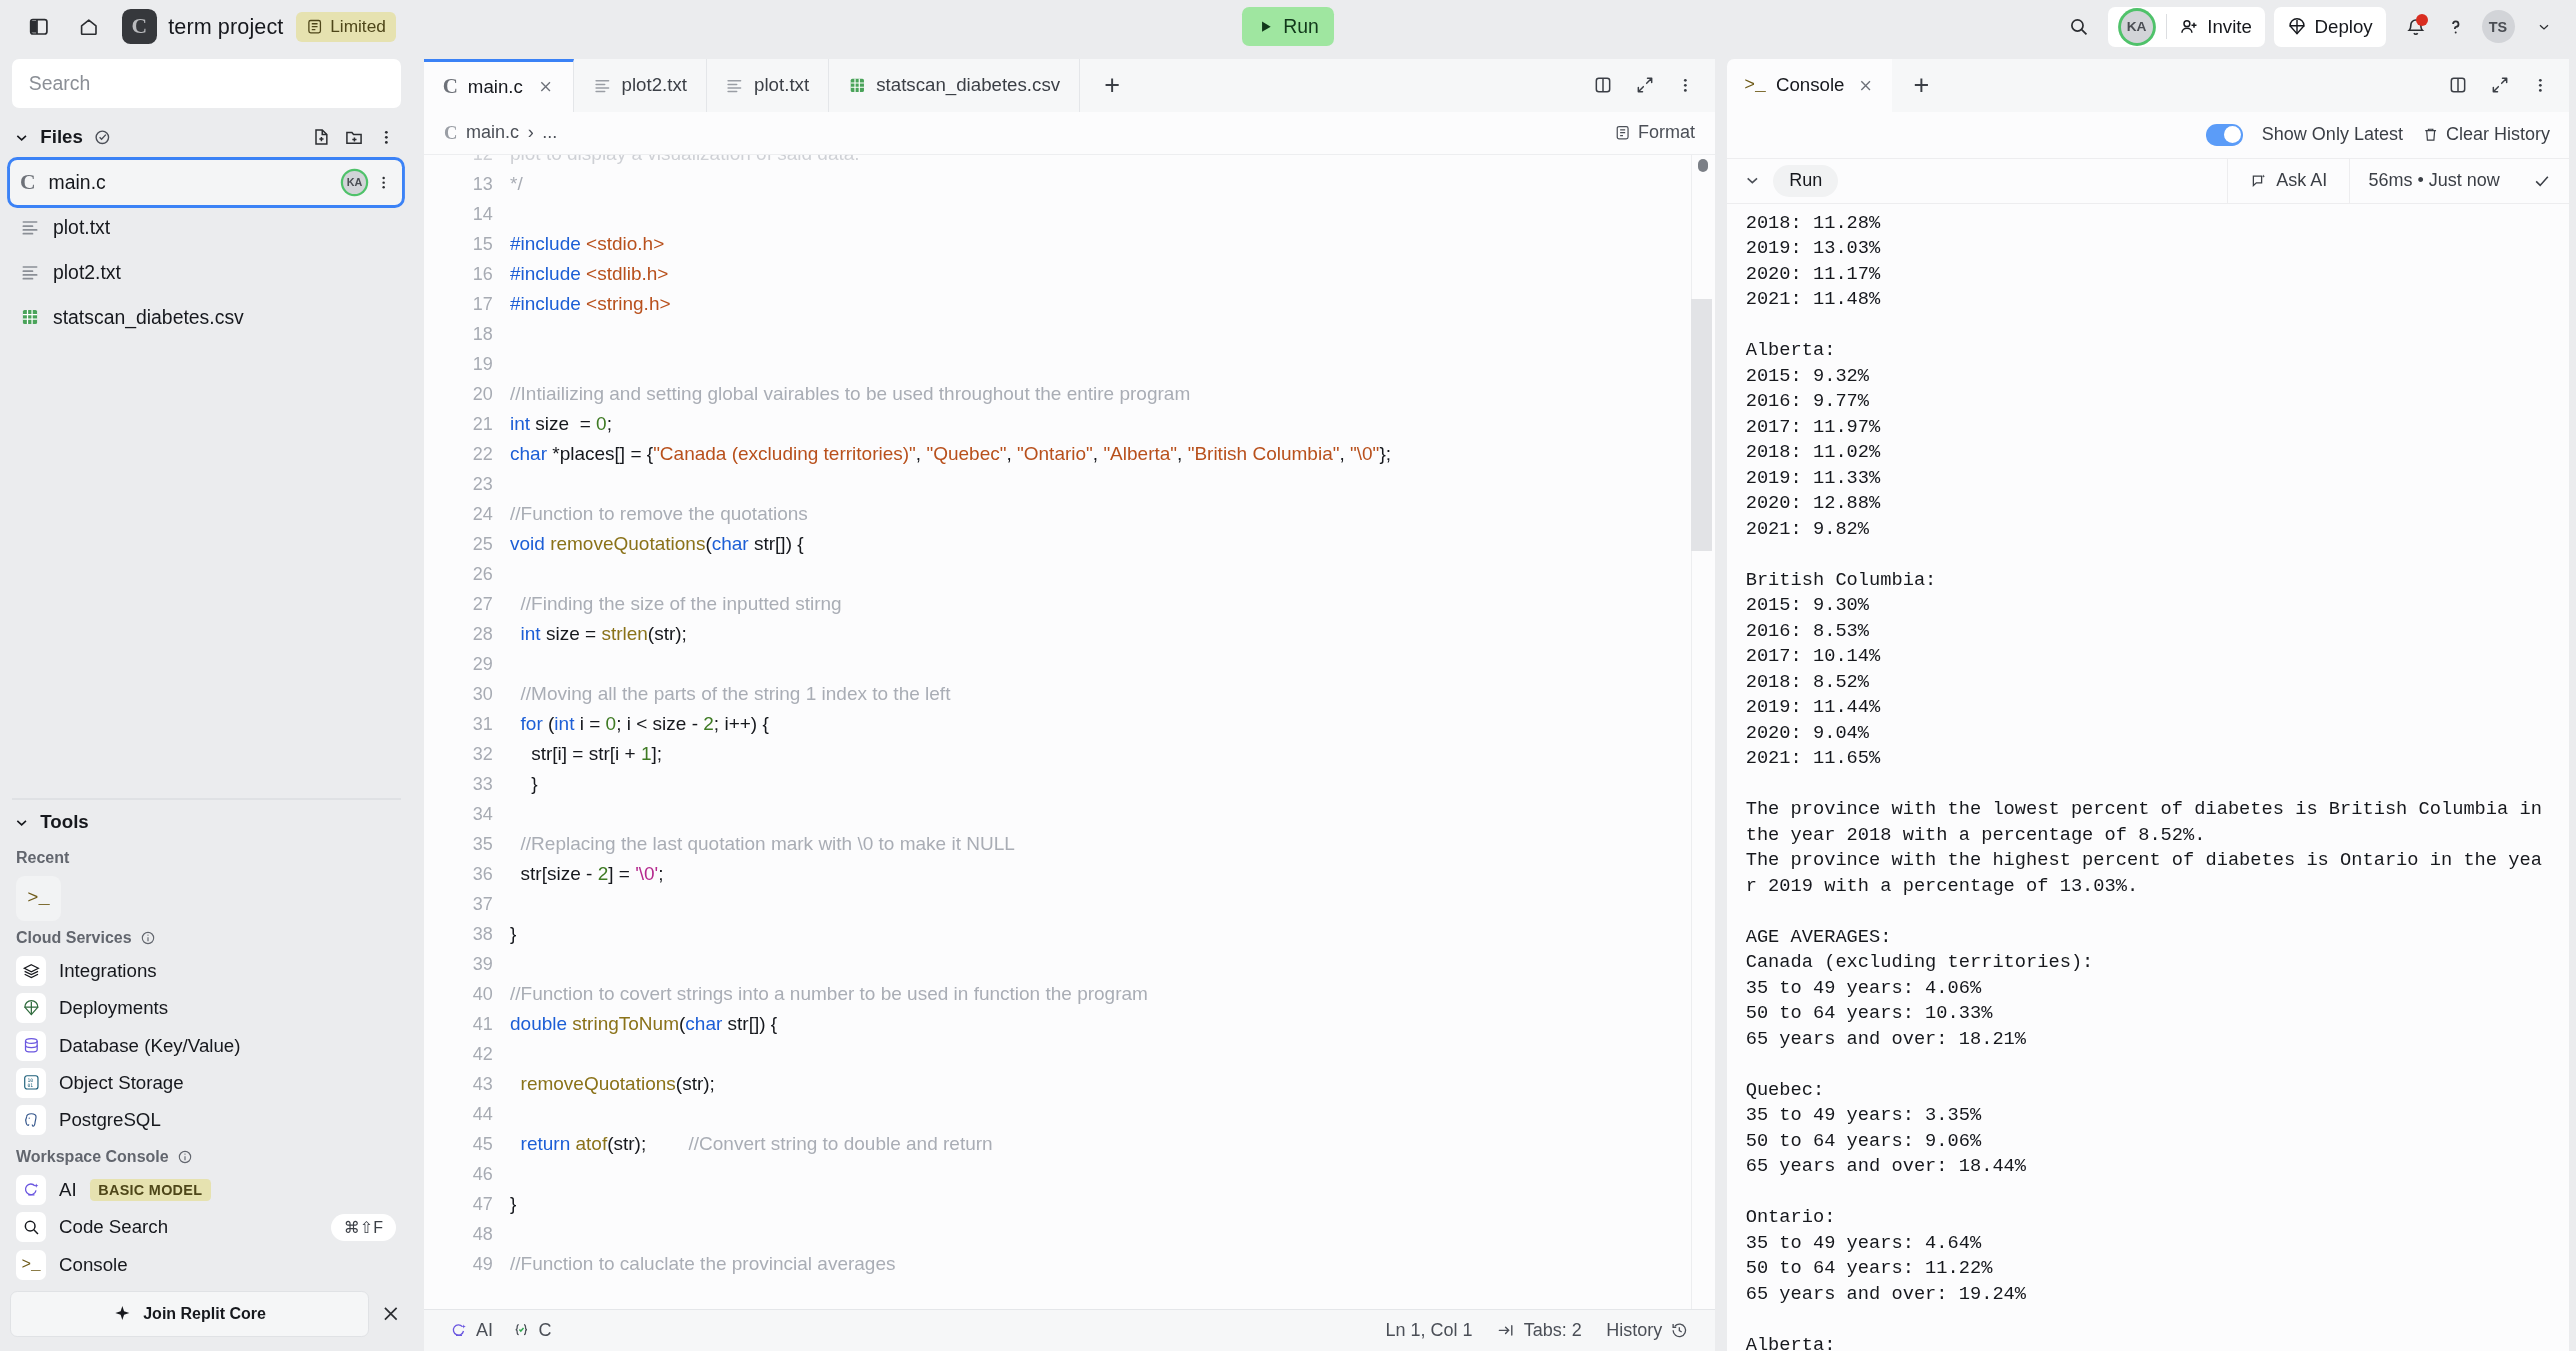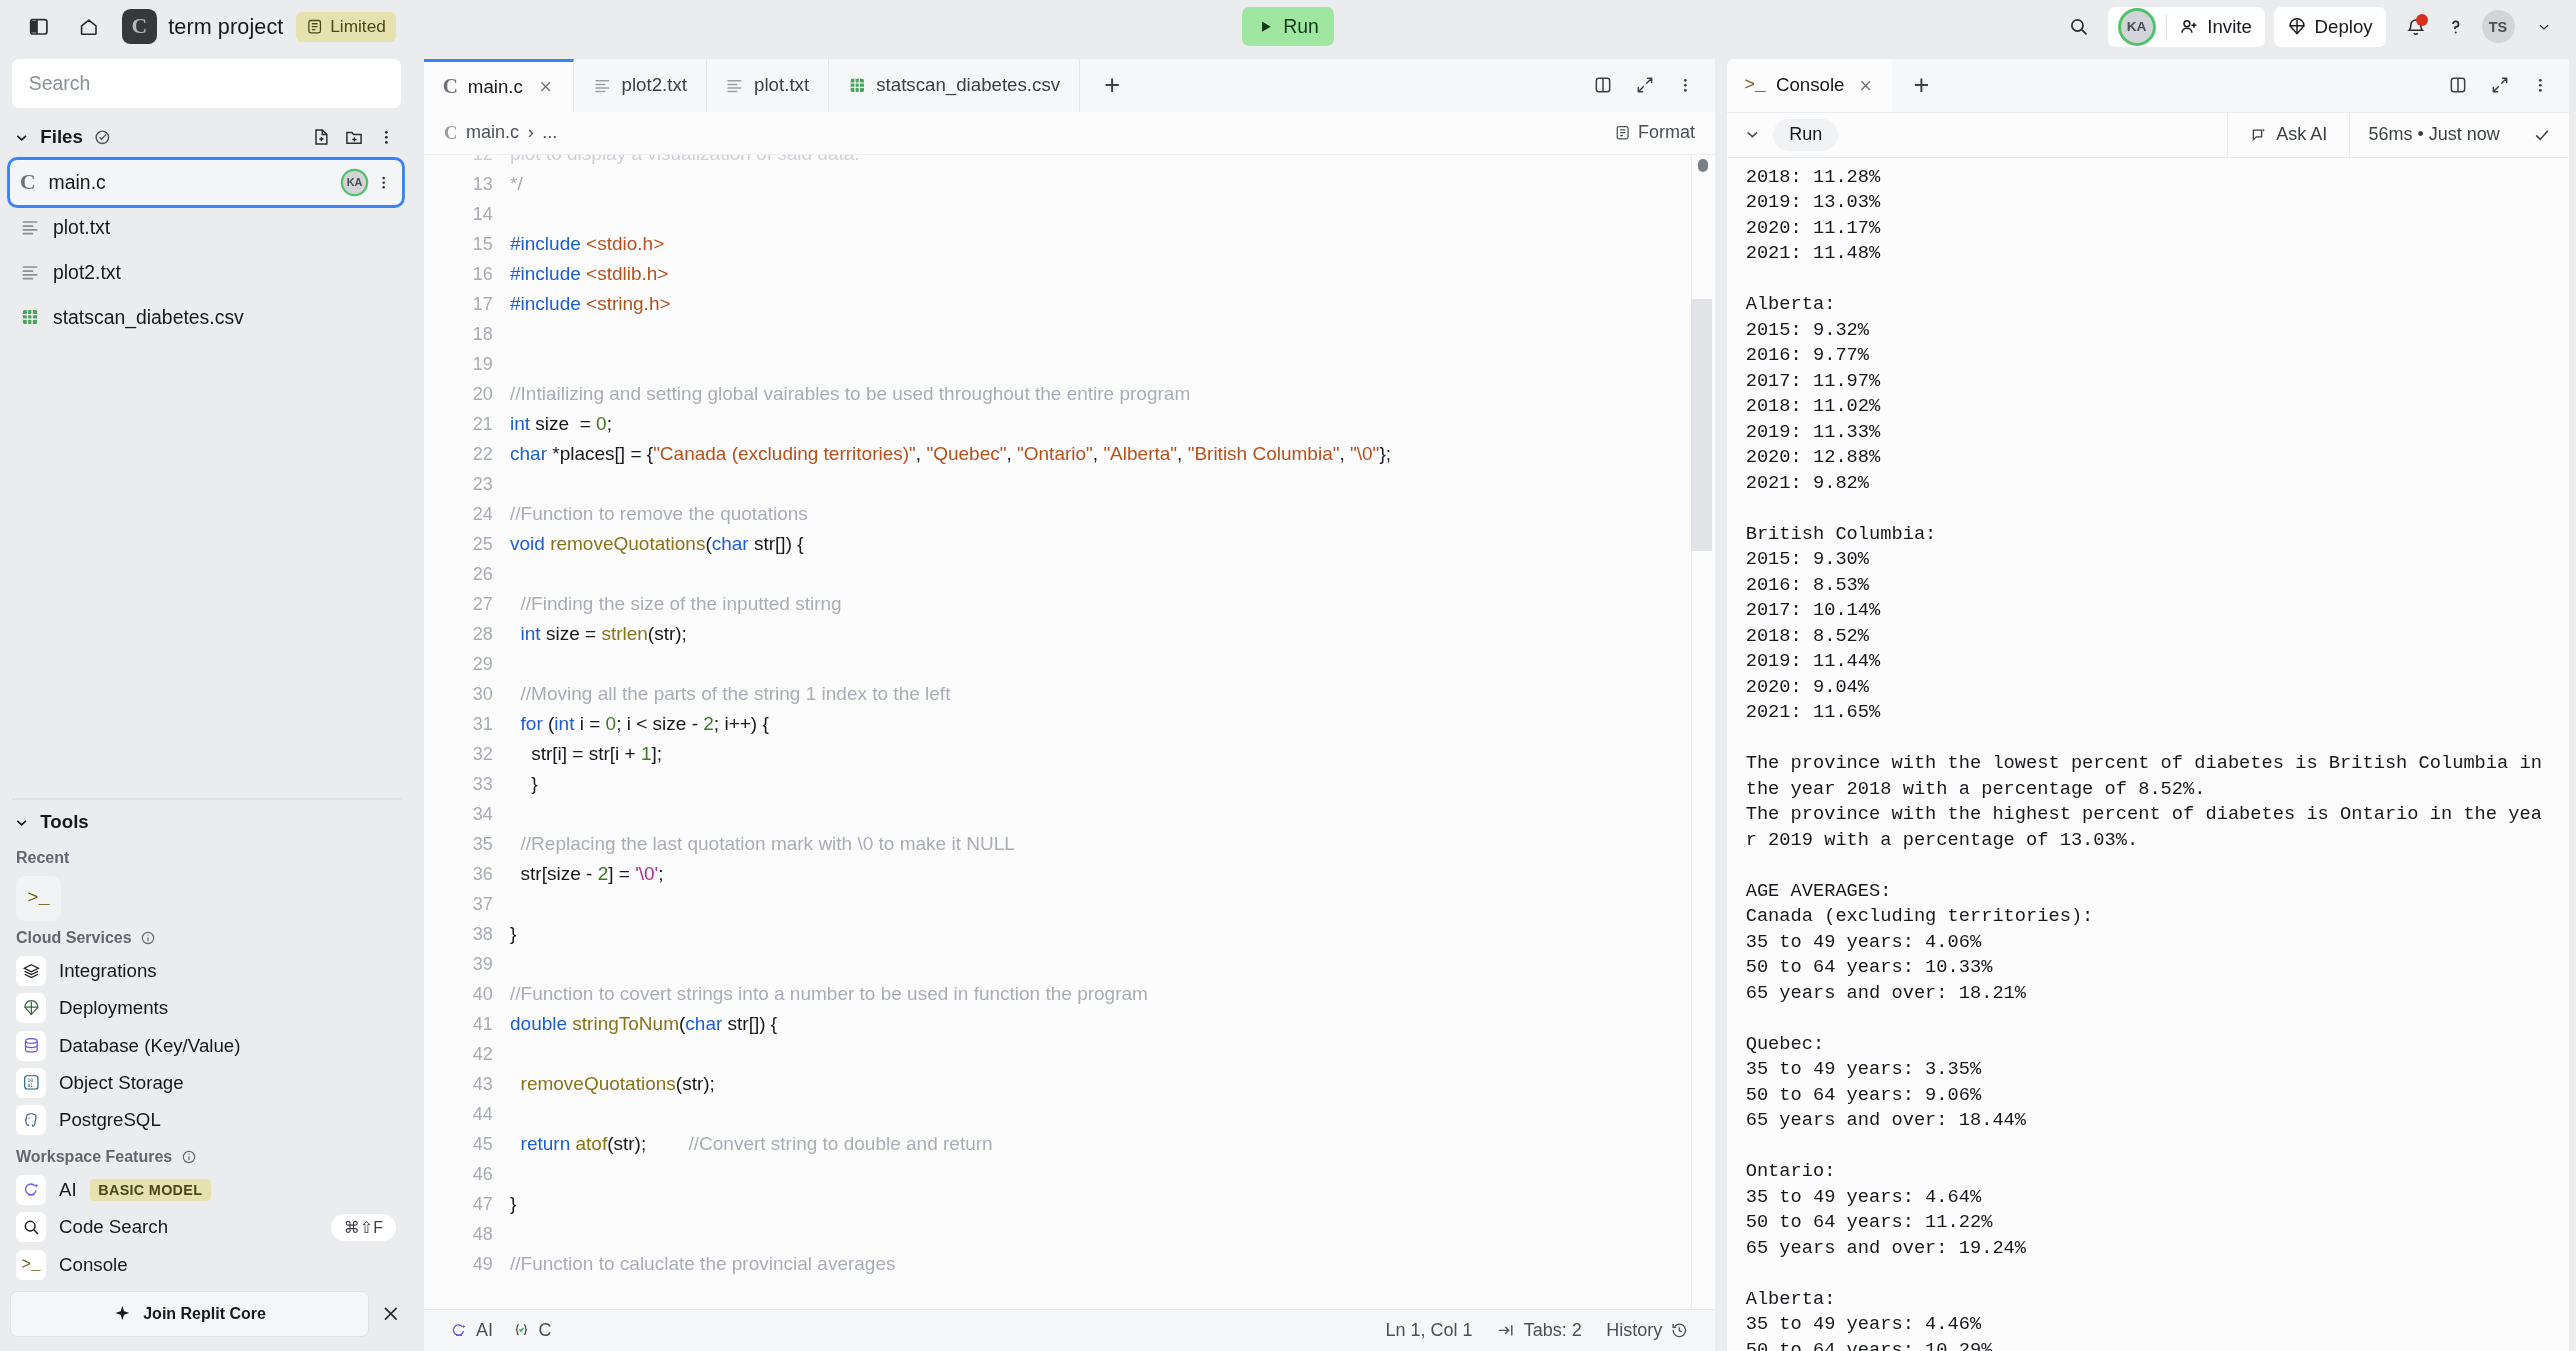--- a/index.html
+++ b/index.html
@@ -465,21 +465,21 @@
           <span class="tool-ic">
             <svg width="18.7" height="18.7" viewBox="0 0 24 24" fill="none" stroke="#33558b" stroke-width="1.5">
                 <path d="M6 7.5c0-2.4 2.6-4 6-4s6 1.6 6 4c0 3-1 4.5-1.2 7-.2 2.2-1.3 5-2.6 5-.8 0-1-1-1-2.3M6 7.5c-1.1 1.8-1.3 5.6-.6 8 .5 1.7 1.6 3 2.4 3 .6 0 .9-.7.9-1.6"></path>
                 <circle cx="9.3" cy="9.3" r=".8" fill="#33558b" stroke="none"></circle>
               </svg>
           </span>
           <span>PostgreSQL</span>
         </div>
 
         <div class="subhead">
-          <span>Workspace Features</span>
+          <span>Workspace Console</span>
           <span>
             <svg width="16" height="16" viewBox="0 0 24 24" fill="none" stroke="#62666e" stroke-width="1.7">
                 <circle cx="12" cy="12" r="8.5"></circle>
                 <path d="M12 11v6"></path>
                 <circle cx="12" cy="7.6" r="1" fill="#62666e" stroke="none"></circle>
               </svg>
           </span>
         </div>
 
         <div class="tool-row">
@@ -694,20 +694,34 @@
           <span>
             <svg width="18.7" height="18.7" viewBox="0 0 24 24" fill="#3b3f46">
                 <circle cx="12" cy="5.5" r="1.8"></circle>
                 <circle cx="12" cy="12" r="1.8"></circle>
                 <circle cx="12" cy="18.5" r="1.8"></circle>
               </svg>
           </span>
         </div>
       </div>
 
+      <div class="ctoolbar">
+        <span class="toggle">
+            <span class="knob"></span>
+          </span>
+        <span>Show Only Latest</span>
+        <span style="display:flex;align-items:center;gap:7.2px">
+          <span>
+            <svg width="17.3" height="17.3" viewBox="0 0 24 24" fill="none" stroke="#3b3f46" stroke-width="1.7">
+                <path d="M4.5 6.5h15M9 6.5V4.5h6v2M6.5 6.5l1 13h9l1-13"></path>
+              </svg>
+          </span>
+          <span>Clear History</span>
+        </span>
+      </div>
 
       <div class="crun-row">
         <span class="crun-chev">
           <svg width="18.7" height="18.7" viewBox="0 0 24 24" fill="none" stroke="#4b4f57" stroke-width="2">
               <path d="M6 9.5 L12 15 L18 9.5"></path>
             </svg>
         </span>
         <span class="crun-pill">Run</span>
         <span class="crun-sp"></span>
         <span class="crun-ask">

